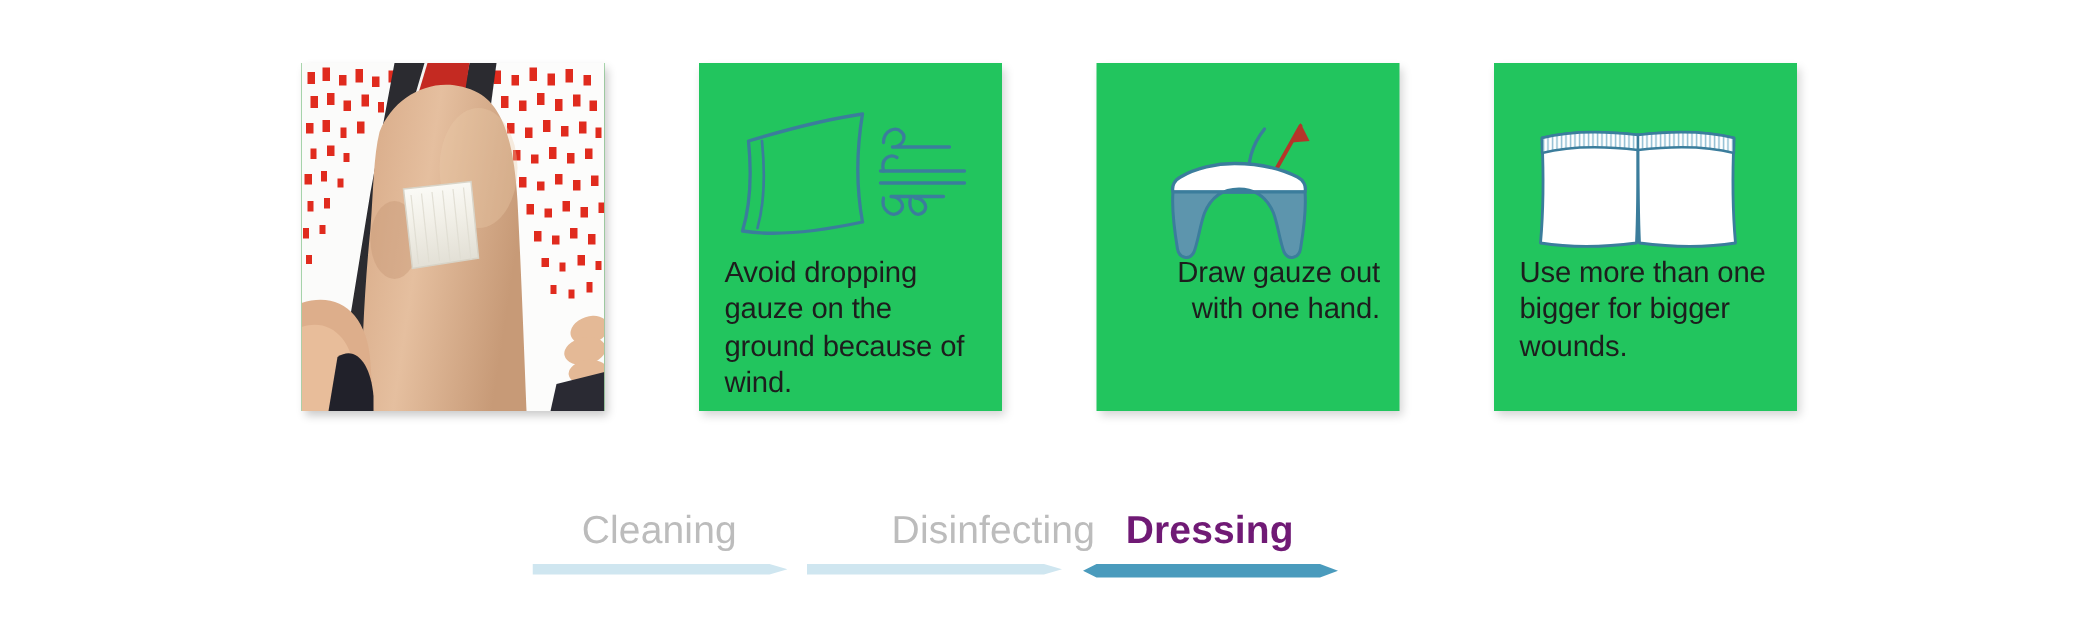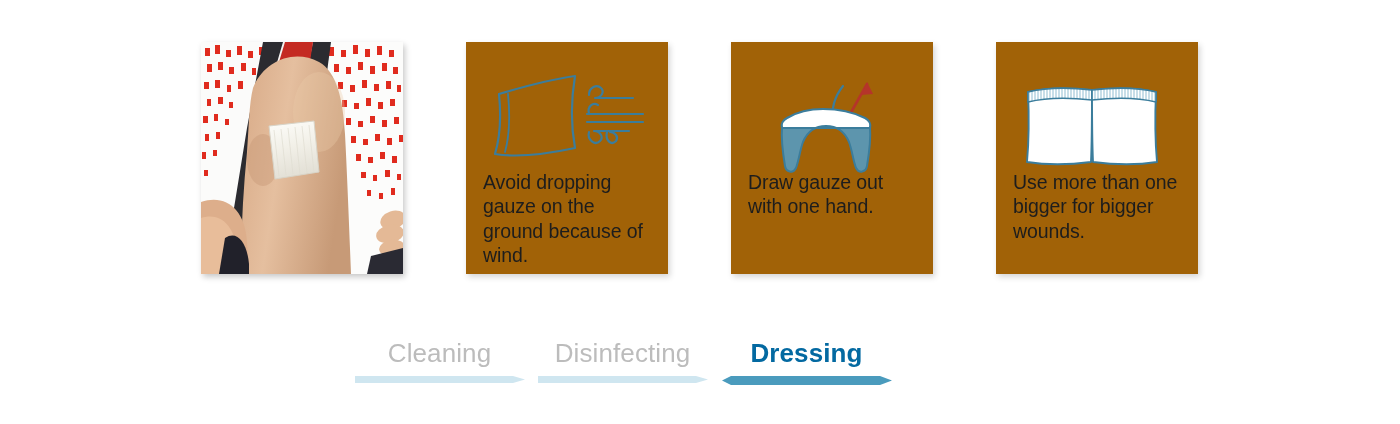--- a/index.html
+++ b/index.html
@@ -21,27 +21,27 @@
     top: 42px;
     left: 0;
     width: 1400px;
     height: 232px;
   }
   .card {
     position: absolute;
     top: 0;
     width: 202px;
     height: 232px;
-    background: #a16207;
+    background: #22c55e;
     box-shadow: 2px 3px 6px rgba(0,0,0,0.17);
     overflow: hidden;
   }
   .card-photo { left: 201px; box-shadow: 2px 3px 6px rgba(0,0,0,0.22); }
   .card-1 { left: 466px; }
-  .card-2 { left: 731px; }
+  .card-2 { left: 731px; text-align: right; }
   .card-3 { left: 996px; }
 
   .icon-zone {
     position: relative;
     width: 202px;
     height: 128px;
   }
   .icon-zone svg {
     position: absolute;
     left: 50%;
@@ -77,34 +77,34 @@
     height: 60px;
     padding-left: 36px;
   }
   .step {
     position: absolute;
     top: 0;
     width: 215px;
     text-align: center;
   }
   .step-0 { left: 332px; }
-  .step-1 { left: 515px; }
+  .step-1 { left: 515px; text-align: right; }
   .step-2 { left: 699px; }
   .step-3 { left: 883px; }
 
   .step-label {
     font-size: 26px;
     line-height: 34px;
     color: #bcbcbc;
     font-weight: 400;
     letter-spacing: 0.1px;
     white-space: nowrap;
   }
   .step.active .step-label {
-    color: #0369a1;
+    color: #701a75;
     font-weight: 700;
   }
 
   .step-bar {
     margin-top: 5px;
     height: 9px;
     width: 170px;
     margin-left: auto;
     margin-right: auto;
     position: relative;

